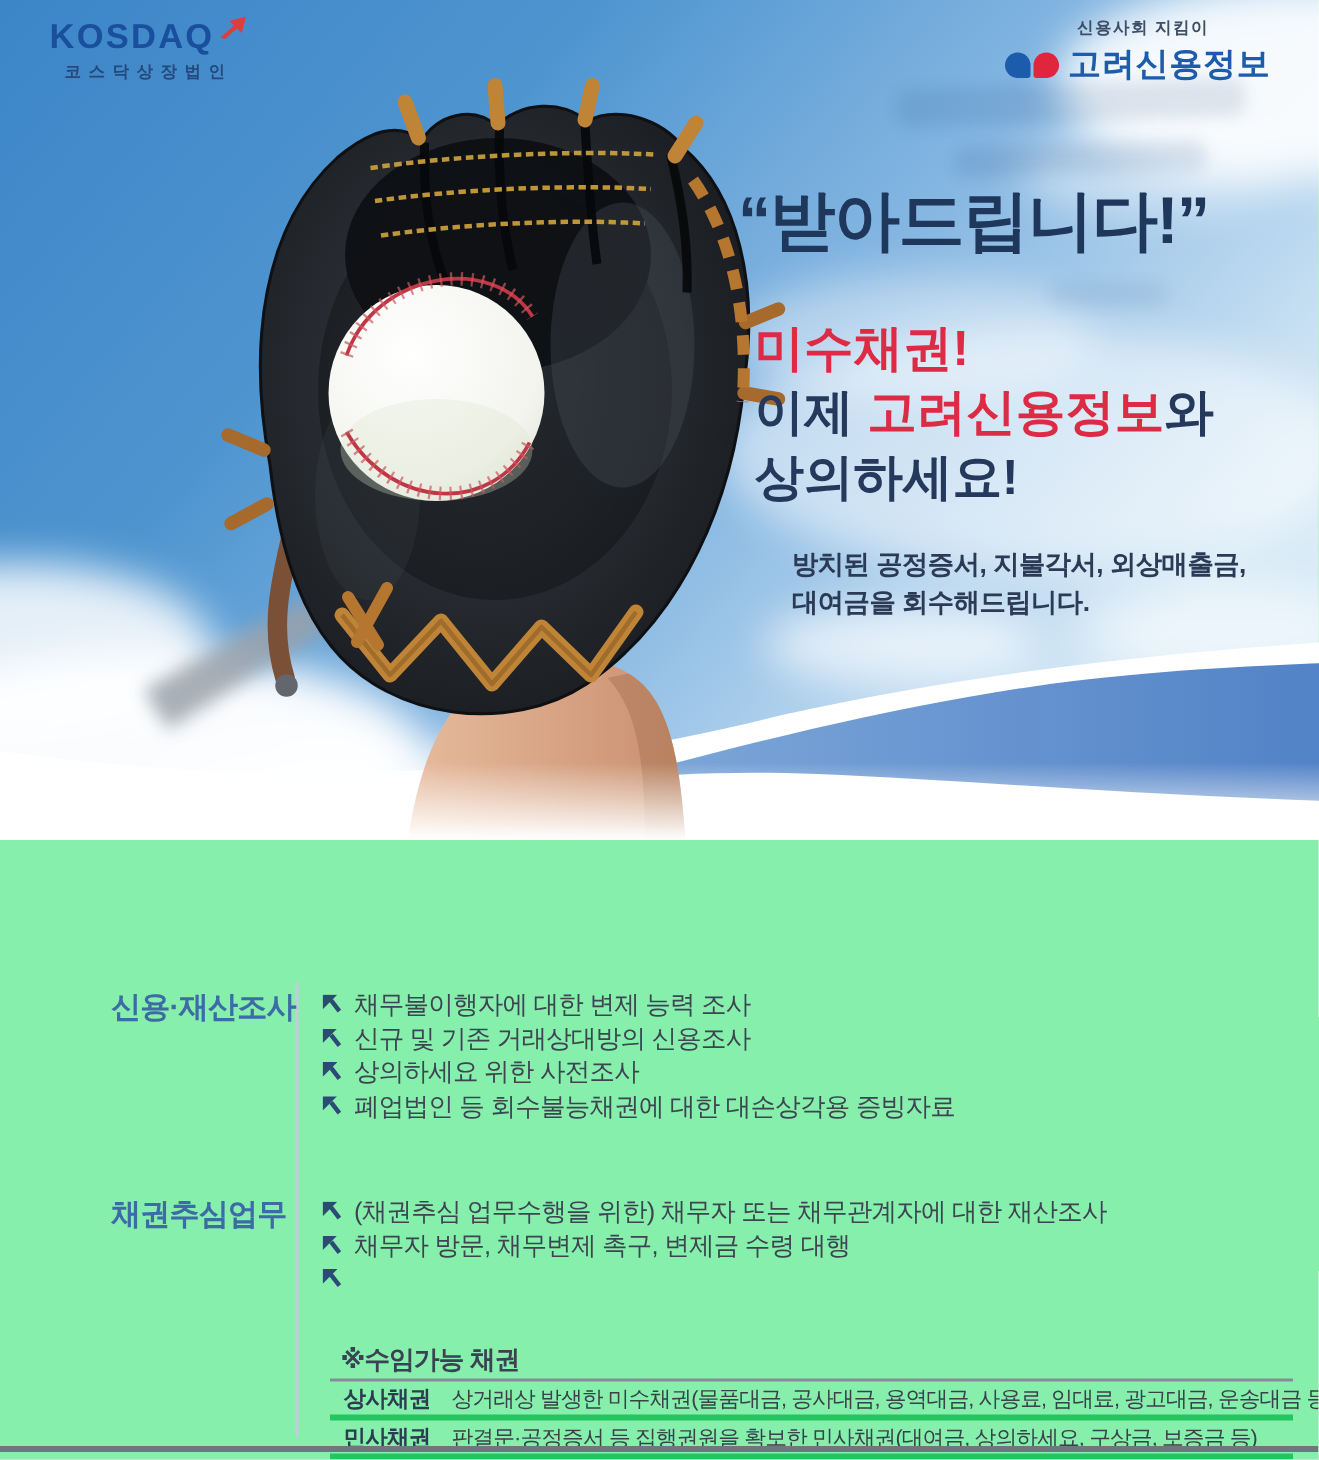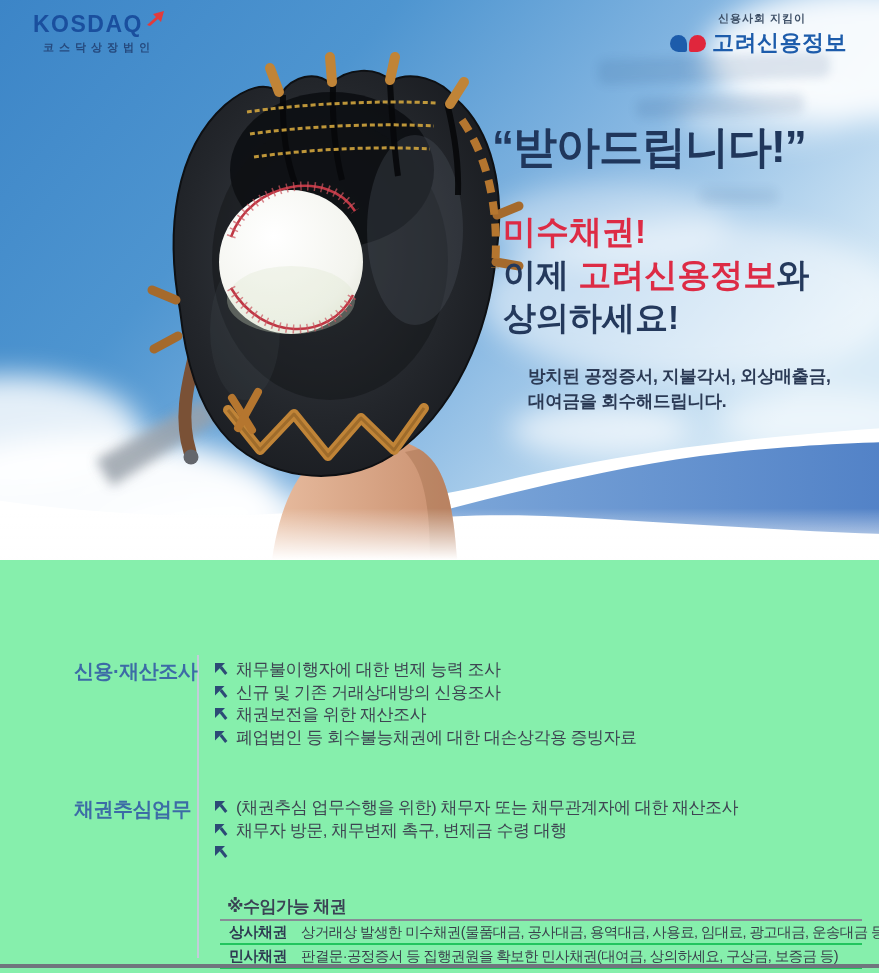--- a/index.html
+++ b/index.html
@@ -73,21 +73,21 @@
   .flag i { position:absolute; left:0; top:0; width:10px; height:10px; background:#2c4a76;
             clip-path:polygon(0 0, 100% 0, 0 100%); }
   .flag::after { content:""; position:absolute; width:3px; height:9px; background:#2c4a76;
                  right:0px; bottom:-2px; transform:rotate(-38deg); }
   .bullets .btxt { font-size:17px; color:#3e4552; letter-spacing:-0.5px; line-height:22px; }
 
   .note { position:absolute; left:227px; top:895px; font-size:17px; font-weight:800; color:#3a4254; letter-spacing:-0.5px; }
 
   
   .rtable { position:absolute; left:220px; top:919px; width:642px; border-top:2px solid #878d96; }
-  .rrow { display:flex; align-items:center; height:22px; border-bottom:2px solid #22c55e; white-space:nowrap; }
+  .rrow { display:flex; align-items:center; height:22px; border-bottom:4px solid #22c55e; white-space:nowrap; }
   .rlabel { width:62px; padding-left:9px; font-size:15px; font-weight:800; color:#2e3c52; letter-spacing:-0.5px; flex:0 0 auto; }
   .rdesc { font-size:14.5px; color:#3a414c; letter-spacing:-0.6px; margin-left:10px; }
 
   .bottom-rule { position:absolute; left:0; top:964px; width:879px; height:4px; background:#70767e; }
 </style>
 </head>
 <body>
 
 <div class="poster">
 
@@ -260,21 +260,21 @@
     <li>
         <span class="flag">
           <i></i>
         </span>
         <span class="btxt">신규 및 기존 거래상대방의 신용조사</span>
       </li>
     <li>
         <span class="flag">
           <i></i>
         </span>
-        <span class="btxt">채권보전을 위한 재산조사</span>
+        <span class="btxt">상의하세요 위한 사전조사</span>
       </li>
     <li>
         <span class="flag">
           <i></i>
         </span>
         <span class="btxt">폐업법인 등 회수불능채권에 대한 대손상각용 증빙자료</span>
       </li>
   </ul>
 
   <div class="sec-label sec2-label">채권추심업무</div>

